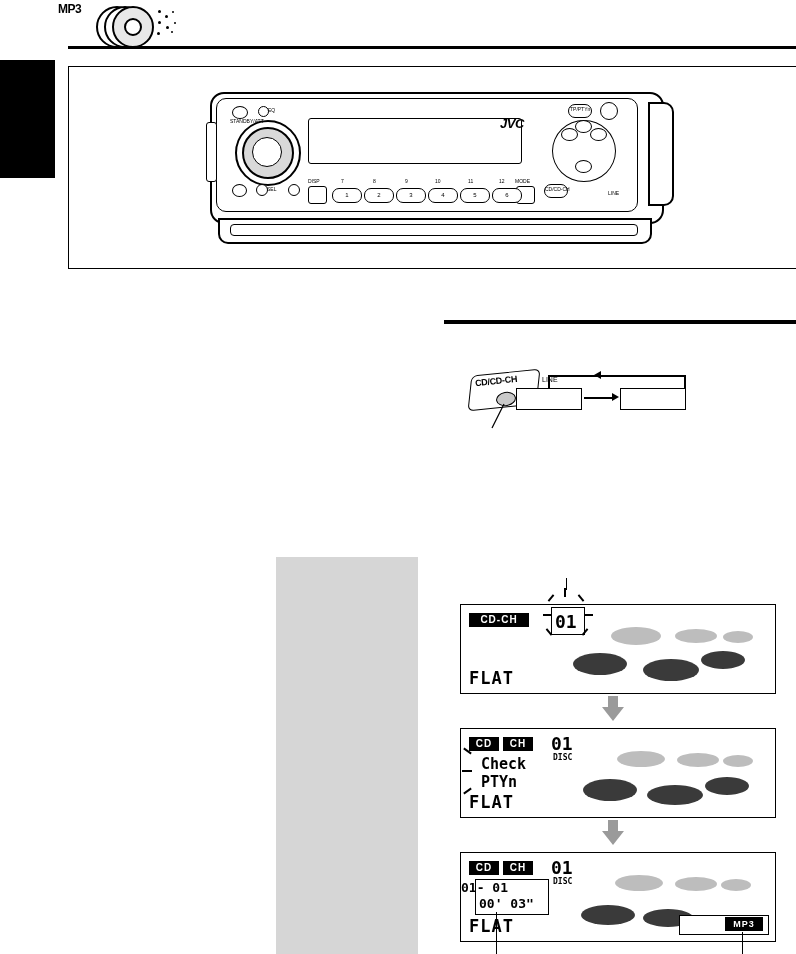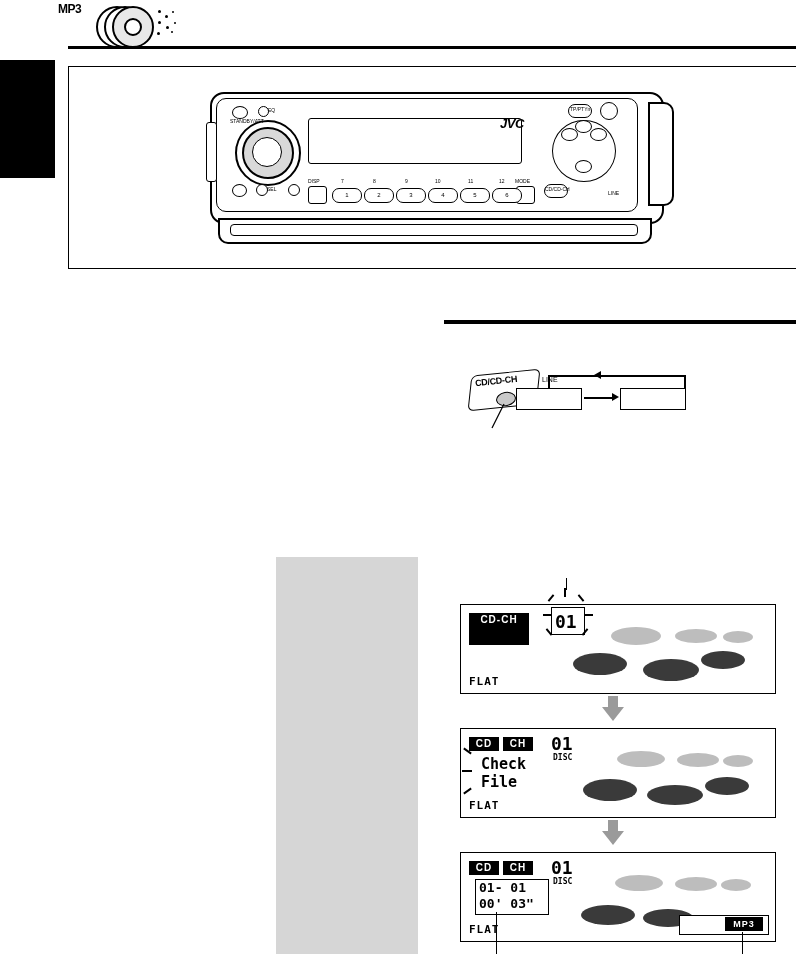--- a/index.html
+++ b/index.html
@@ -160,21 +160,21 @@
   .lcd-tag{
     position:absolute;background:#000;color:#fff;font-weight:bold;
     font-family:"Liberation Sans",sans-serif;
     letter-spacing:1px;text-align:center;
   }
   .lcd-seg{
     position:absolute;font-family:"DejaVu Sans Mono", monospace;font-weight:bold;
     color:#000;
   }
   .lcd-flat{
-    position:absolute;left:8px;bottom:5px;font-size:11px;font-weight:bold;
+    position:absolute;left:8px;bottom:5px;font-size:17px;font-weight:bold;
     font-family:"DejaVu Sans Mono",monospace;letter-spacing:1px;
   }
   .disc-art{
     position:absolute;border-radius:50%;background:#777;
   }
   .disc-art.dark{background:#3a3a3a;}
   .disc-art.light{background:#bdbdbd;}
   .flash-ray{
     position:absolute;background:#000;
   }
@@ -298,21 +298,21 @@
 
   <div class="arrowline" style="left:78px;top:5px;width:138px;"></div>
   <div class="arrowline" style="left:78px;top:5px;width:1.5px;height:14px;"></div>
   <div class="arrowline" style="left:214px;top:5px;width:1.5px;height:14px;"></div>
   <div class="arrowhead" style="left:124px;top:1px;border-right:7px solid #000;"></div>
 </div>
 
 <div class="abs" id="gray-panel"></div>
 
 <div class="abs lcd" style="left:460px;top:604px;width:314px;height:88px;">
-  <div class="lcd-tag" style="left:8px;top:8px;width:60px;height:32px;font-size:10px;line-height:14px;">CD-CH</div>
+  <div class="lcd-tag" style="left:8px;top:8px;width:60px;height:14px;font-size:10px;line-height:14px;">CD-CH</div>
 
   <div class="disc-art dark" style="left:112px;top:48px;width:54px;height:22px;"></div>
   <div class="disc-art dark" style="left:182px;top:54px;width:56px;height:22px;"></div>
   <div class="disc-art dark" style="left:240px;top:46px;width:44px;height:18px;"></div>
   <div class="disc-art light" style="left:150px;top:22px;width:50px;height:18px;"></div>
   <div class="disc-art light" style="left:214px;top:24px;width:42px;height:14px;"></div>
   <div class="disc-art light" style="left:262px;top:26px;width:30px;height:12px;"></div>
   <div class="lcd-flat">FLAT</div>
 </div>
 
@@ -332,21 +332,21 @@
 
 <div class="abs vert-arrow-stem" style="left:608px;top:696px;height:12px;"></div>
 <div class="abs vert-arrow" style="left:602px;top:707px;"></div>
 
 <div class="abs lcd" style="left:460px;top:728px;width:314px;height:88px;">
   <div class="lcd-tag" style="left:8px;top:8px;width:30px;height:14px;font-size:10px;line-height:14px;">CD</div>
   <div class="lcd-tag" style="left:42px;top:8px;width:30px;height:14px;font-size:10px;line-height:14px;">CH</div>
   <div class="lcd-seg" style="left:90px;top:4px;font-size:18px;">01</div>
   <div class="lcd-seg" style="left:92px;top:24px;font-size:8px;">DISC</div>
   <div class="lcd-seg" style="left:20px;top:26px;font-size:15px;">Check</div>
-  <div class="lcd-seg" style="left:20px;top:44px;font-size:15px;">File</div>
+  <div class="lcd-seg" style="left:20px;top:44px;font-size:15px;">PTYn</div>
   <div class="disc-art dark" style="left:122px;top:50px;width:54px;height:22px;"></div>
   <div class="disc-art dark" style="left:186px;top:56px;width:56px;height:20px;"></div>
   <div class="disc-art dark" style="left:244px;top:48px;width:44px;height:18px;"></div>
   <div class="disc-art light" style="left:156px;top:22px;width:48px;height:16px;"></div>
   <div class="disc-art light" style="left:216px;top:24px;width:42px;height:14px;"></div>
   <div class="disc-art light" style="left:262px;top:26px;width:30px;height:12px;"></div>
   <div class="lcd-flat">FLAT</div>
 </div>
 <div class="abs" style="left:462px;top:748px;width:16px;height:50px;">
   <div class="flash-ray" style="left:1px;top:2px;width:9px;height:2px;transform:rotate(35deg);"></div>
@@ -356,21 +356,21 @@
 
 <div class="abs vert-arrow-stem" style="left:608px;top:820px;height:12px;"></div>
 <div class="abs vert-arrow" style="left:602px;top:831px;"></div>
 
 <div class="abs lcd" style="left:460px;top:852px;width:314px;height:88px;">
   <div class="lcd-tag" style="left:8px;top:8px;width:30px;height:14px;font-size:10px;line-height:14px;">CD</div>
   <div class="lcd-tag" style="left:42px;top:8px;width:30px;height:14px;font-size:10px;line-height:14px;">CH</div>
   <div class="lcd-seg" style="left:90px;top:4px;font-size:18px;">01</div>
   <div class="lcd-seg" style="left:92px;top:24px;font-size:8px;">DISC</div>
   <div class="box-num" style="left:14px;top:26px;width:72px;height:34px;"></div>
-  <div class="lcd-seg" style="left:18px;top:27px;font-size:13px;">01- 01</div>
+  <div class="lcd-seg" style="left:0;top:27px;font-size:13px;">01- 01</div>
   <div class="lcd-seg" style="left:18px;top:43px;font-size:13px;">00' 03"</div>
   <div class="disc-art dark" style="left:120px;top:52px;width:54px;height:20px;"></div>
   <div class="disc-art dark" style="left:182px;top:56px;width:50px;height:18px;"></div>
   <div class="disc-art light" style="left:154px;top:22px;width:48px;height:16px;"></div>
   <div class="disc-art light" style="left:214px;top:24px;width:42px;height:14px;"></div>
   <div class="disc-art light" style="left:260px;top:26px;width:30px;height:12px;"></div>
   <div class="box-num" style="left:218px;top:62px;width:88px;height:18px;"></div>
   <div class="mp3-badge" style="left:264px;top:64px;width:38px;height:14px;line-height:14px;">MP3</div>
   <div class="lcd-flat">FLAT</div>
 </div>

